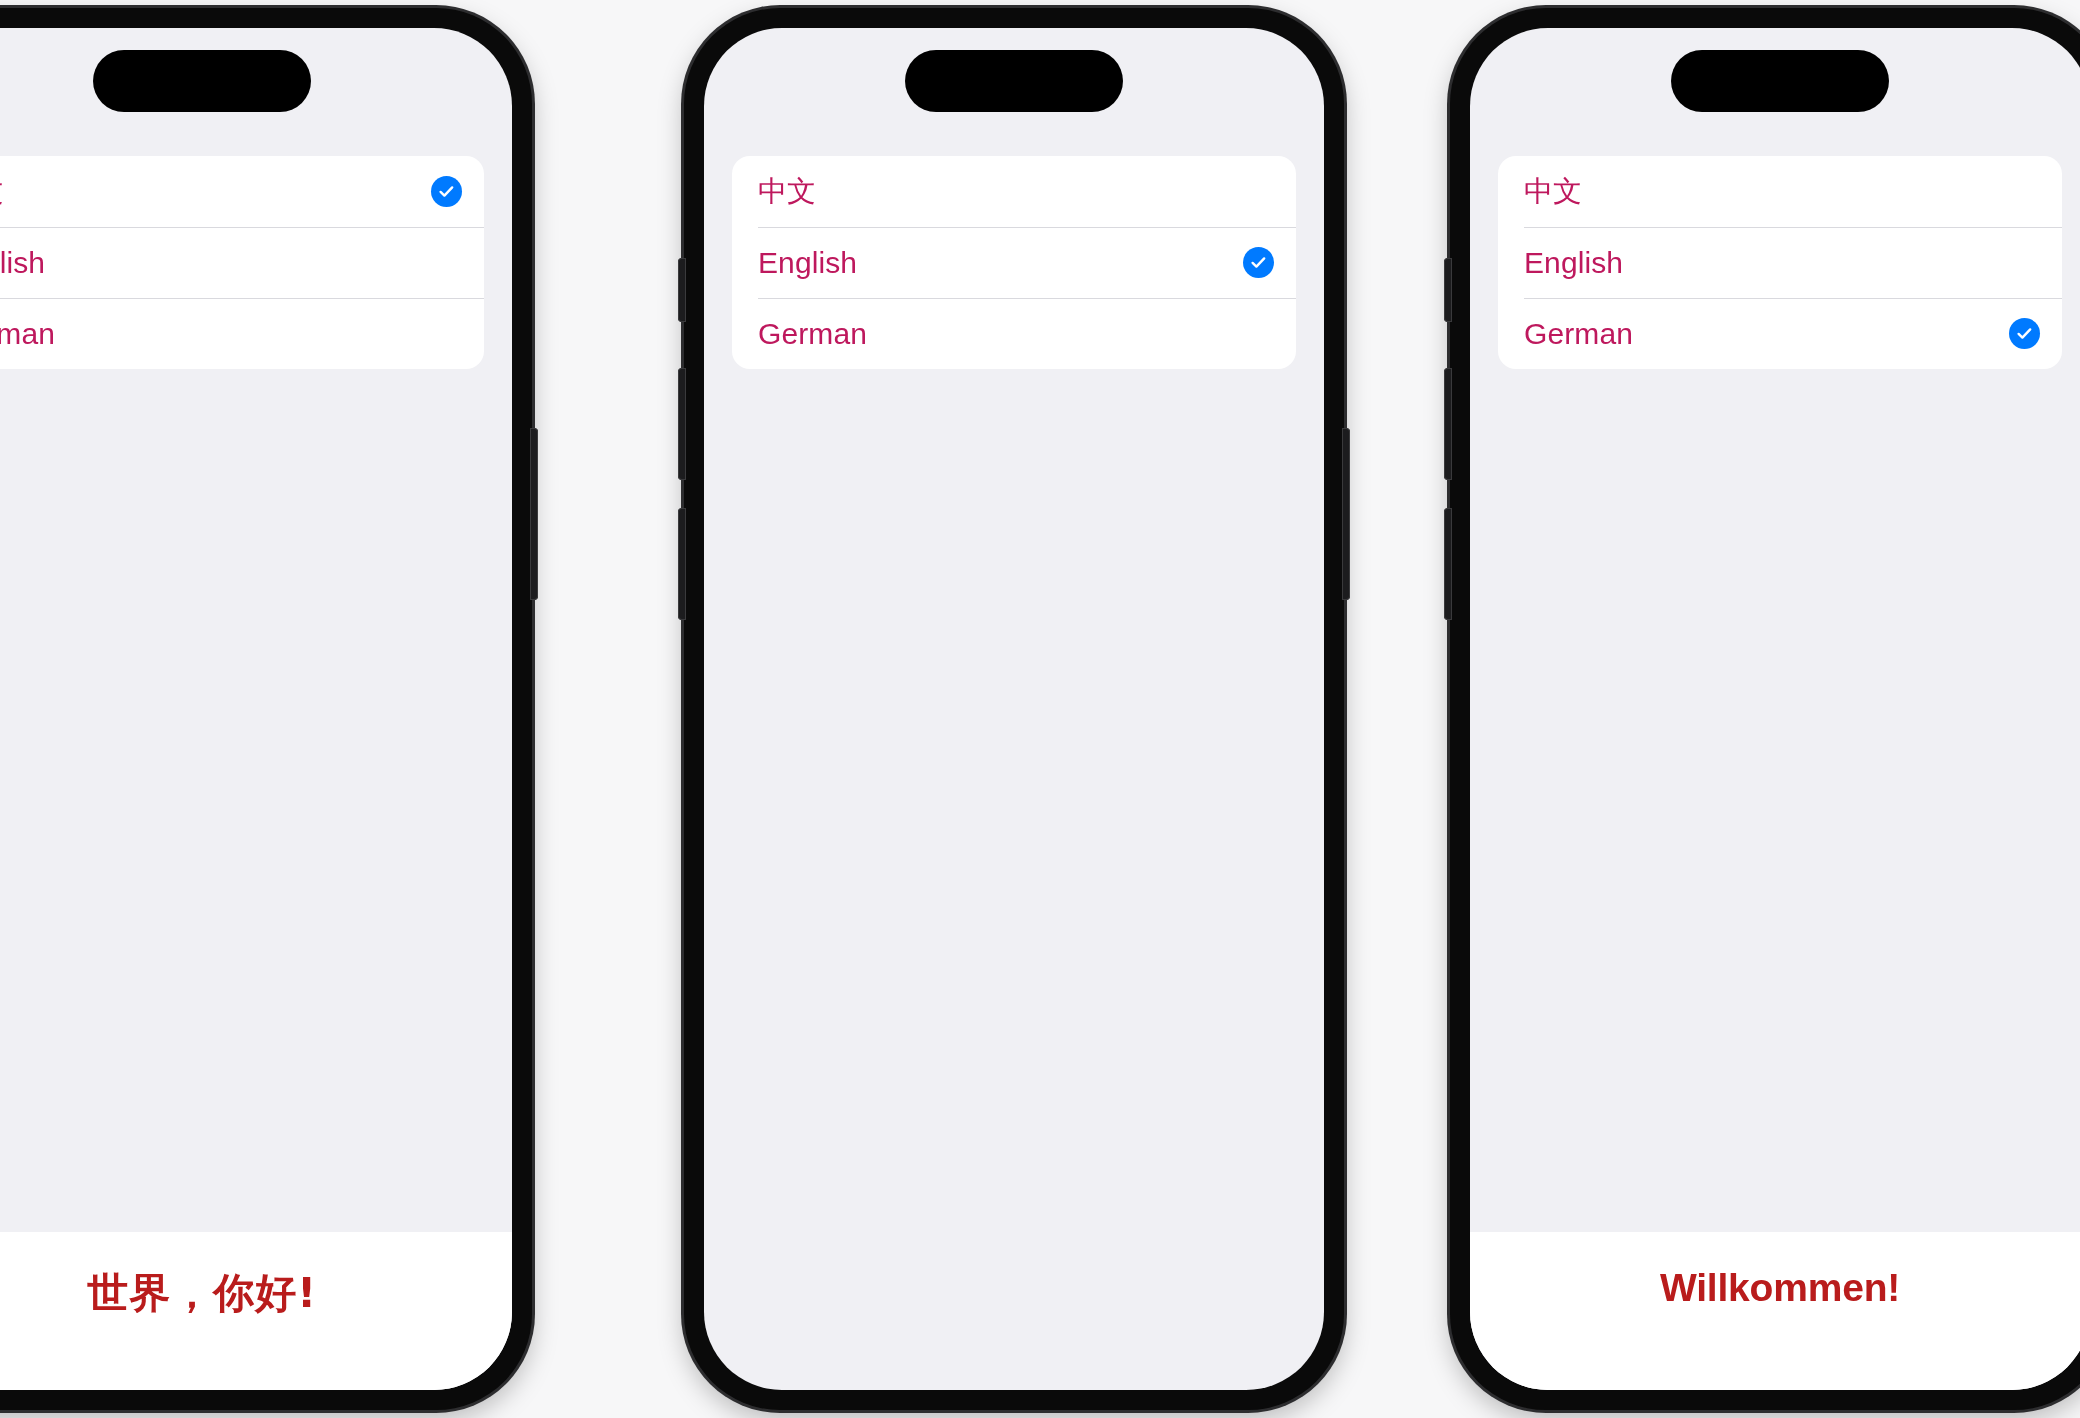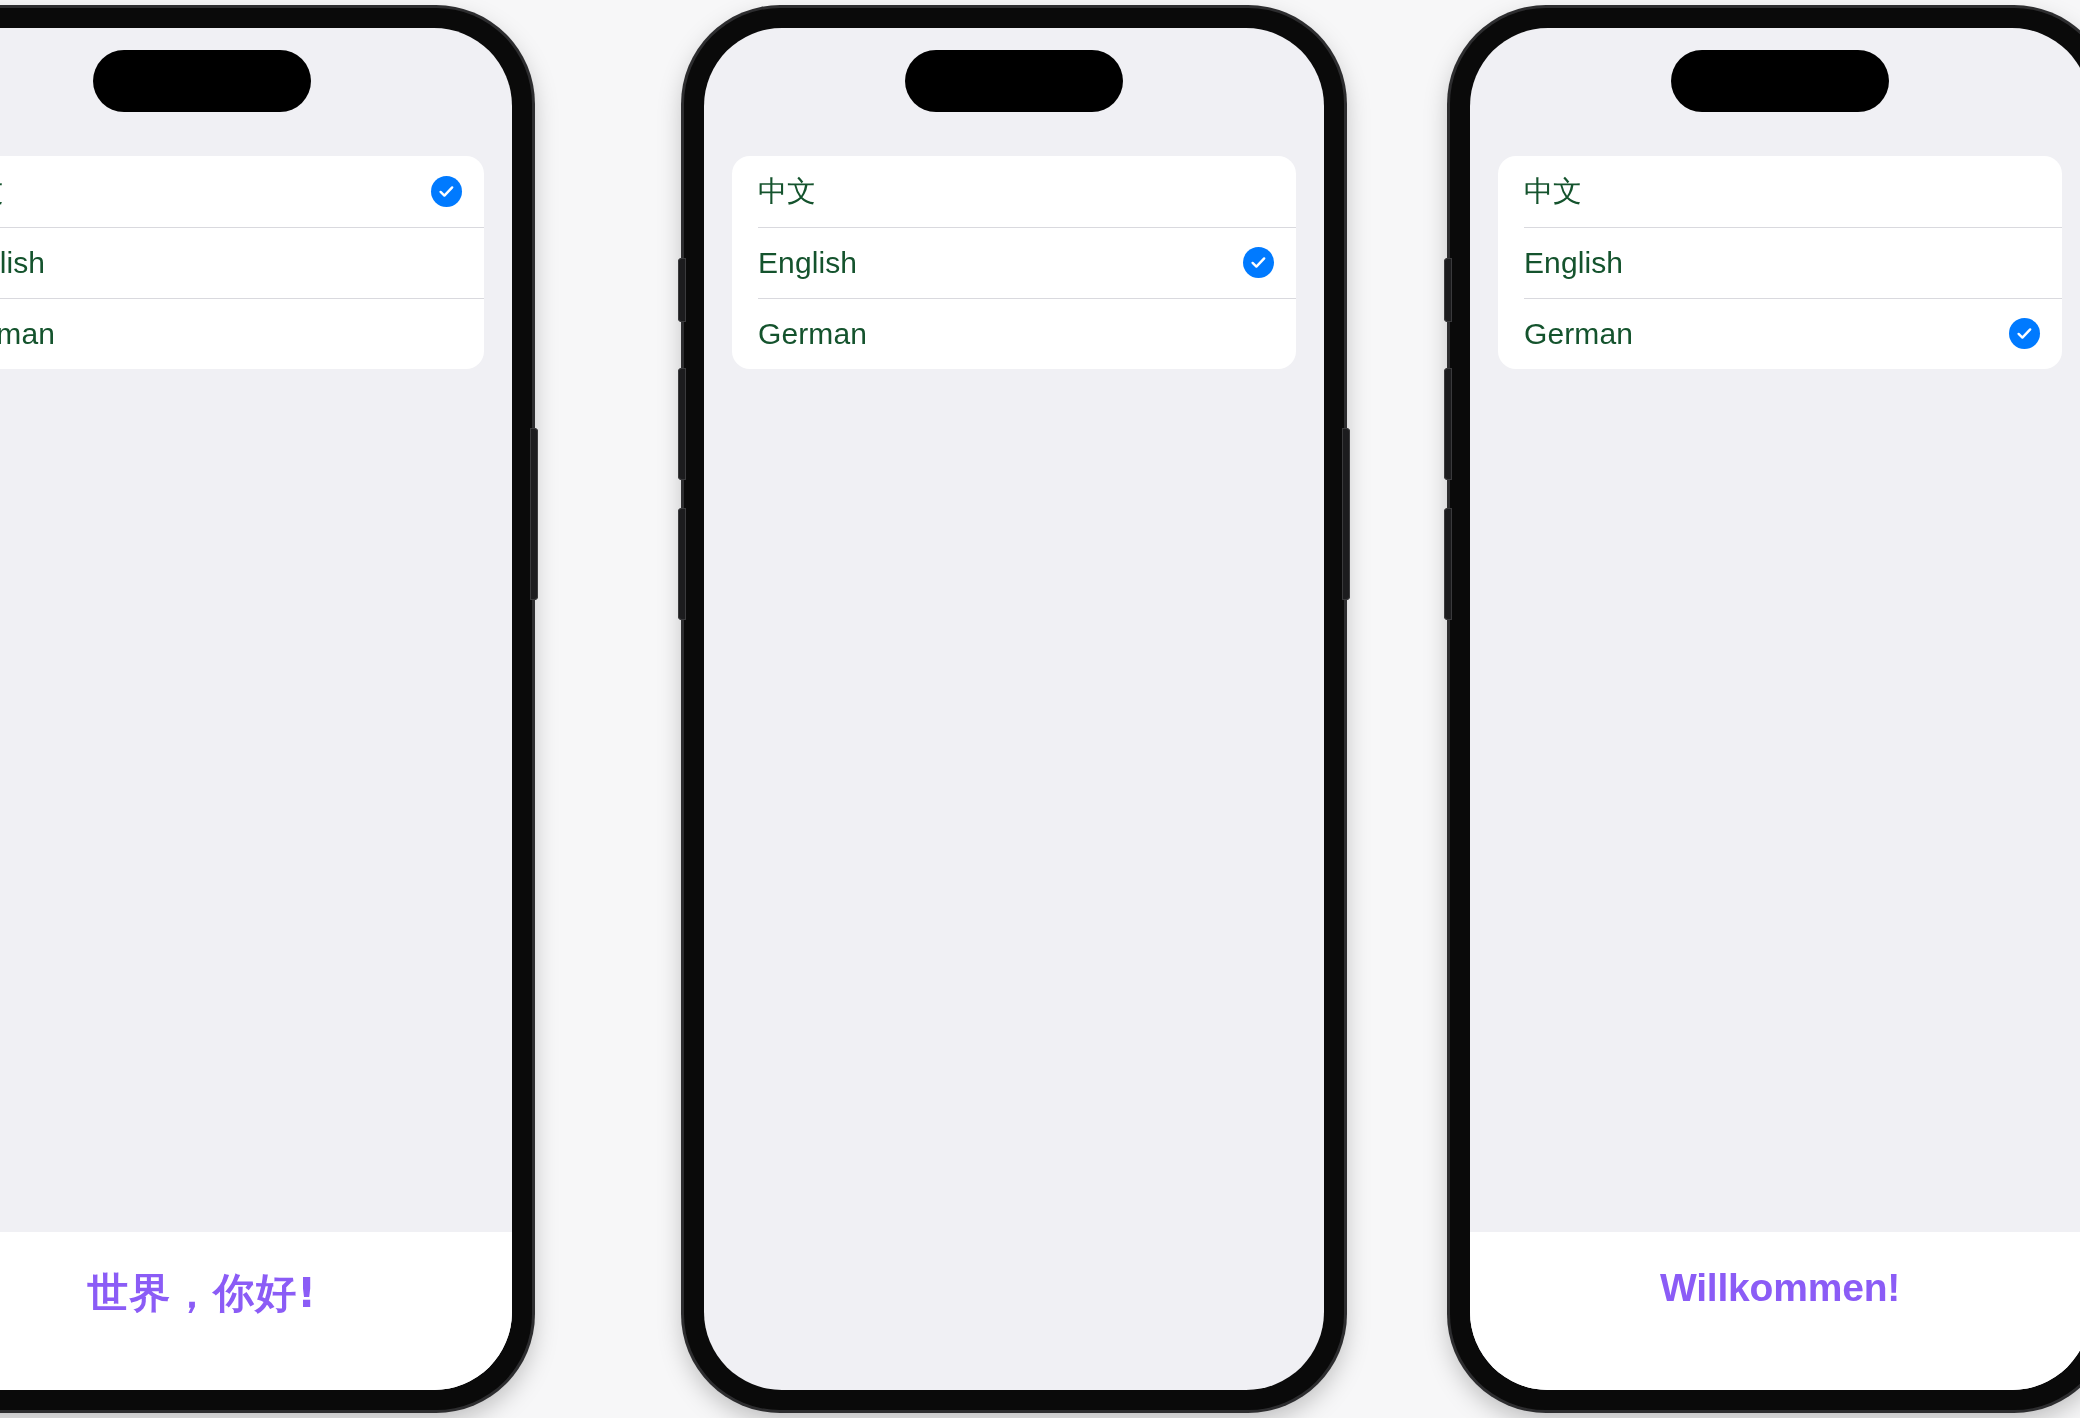--- a/index.html
+++ b/index.html
@@ -108,21 +108,21 @@
     position: absolute;
     left: 26px;
     right: 0;
     top: 0;
     height: 1px;
     background: #d9d9de;
   }
   .row-label {
     font-size: 30px;
     line-height: 1;
-    color: #14532d;
+    color: #be185d;
     letter-spacing: 0.1px;
     white-space: nowrap;
   }
   .row-label.cjk {
     font-family: "DejaVu Sans", "Liberation Sans", sans-serif;
     font-size: 29px;
   }
 
   .check {
     width: 31px;
@@ -144,21 +144,21 @@
     background: #ffffff;
     display: flex;
     align-items: flex-start;
     justify-content: center;
     padding-top: 34px;
     box-sizing: border-box;
   }
   .greeting {
     font-size: 39px;
     font-weight: bold;
-    color: #8b5cf6;
+    color: #b91c1c;
     letter-spacing: -0.2px;
     white-space: nowrap;
   }
   .greeting.cjk {
     font-family: "DejaVu Sans", "Liberation Sans", sans-serif;
     font-size: 41px;
     letter-spacing: 1px;
   }
 </style>
 </head>

